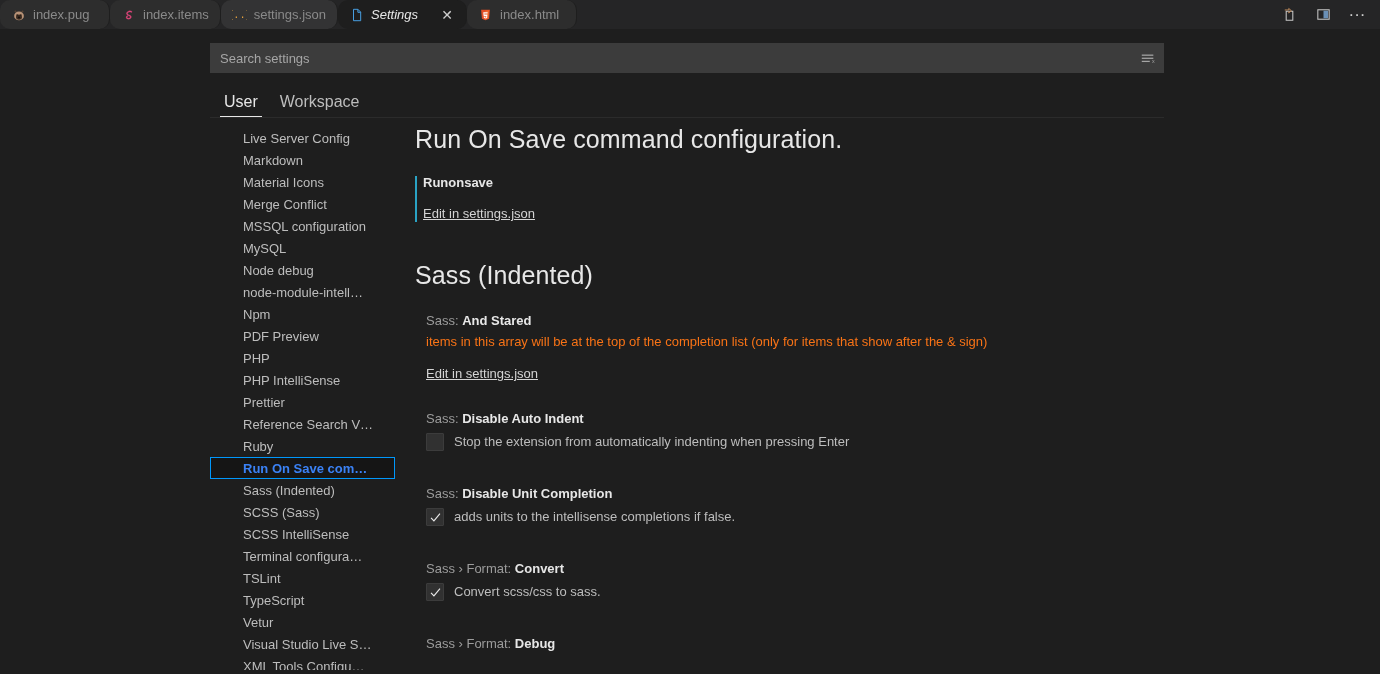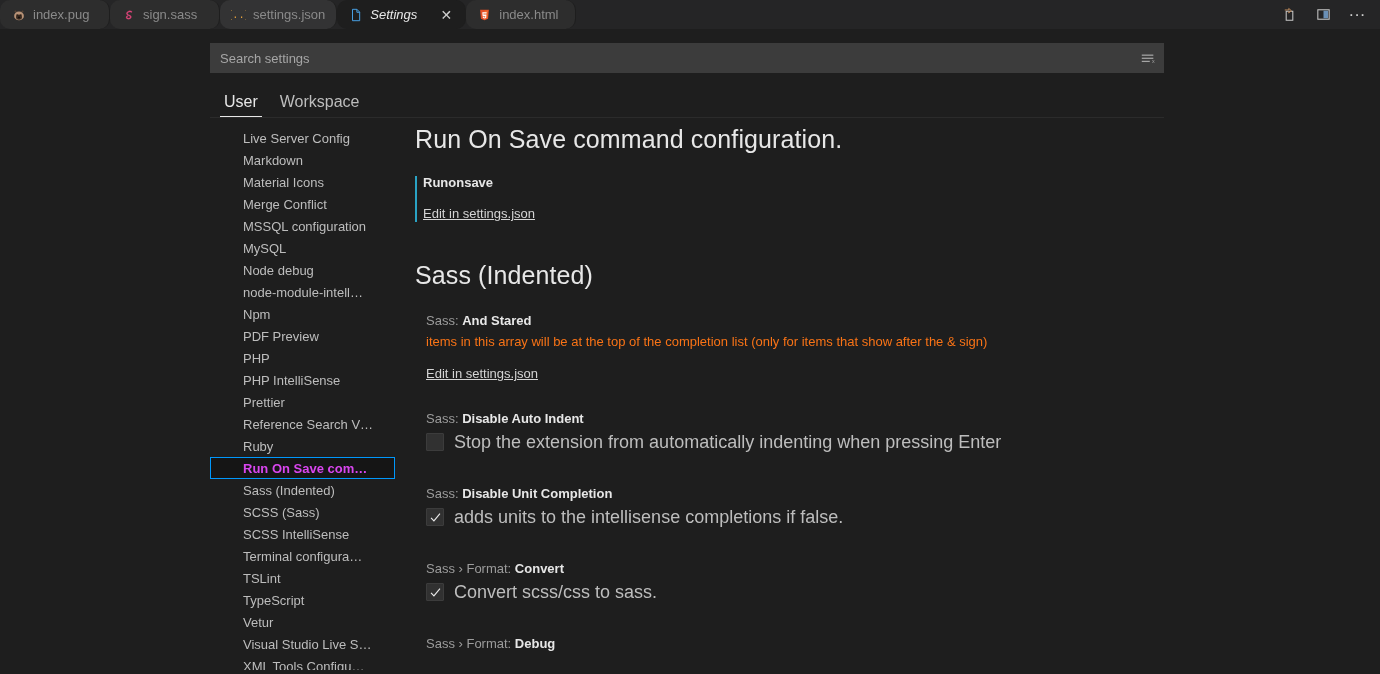--- a/index.html
+++ b/index.html
@@ -160,21 +160,21 @@
     padding-right: 6px;
     font-size: 13px;
     color: #bdbdbd;
     white-space: nowrap;
     overflow: hidden;
     text-overflow: ellipsis;
     cursor: pointer;
     border: 1px solid transparent;
   }
   .toc-item.selected {
-    color: #d946ef;
+    color: #3b82f6;
     font-weight: bold;
     background: #151515;
     border: 1px solid #0097fb;
   }
 
   .content {
     flex: 1 1 auto;
     padding-left: 20px;
     padding-right: 30px;
     overflow: hidden;
@@ -233,21 +233,21 @@
     border: 1px solid #3c3c3c;
     flex: none;
     display: flex;
     align-items: center;
     justify-content: center;
     cursor: pointer;
     border-radius: 1px;
   }
   .checkbox svg { display: block; }
   .checkbox-label {
-    font-size: 18px;
+    font-size: 13px;
     color: #bdbdbd;
     line-height: 18px;
   }
   .setting-block { margin-bottom: 34px; padding-left: 11px; }
   .setting-block.tight { margin-bottom: 28px; }
   .setting-block.last { margin-bottom: 0; }
 </style>
 </head>
 <body>
 
@@ -267,21 +267,21 @@
     </span>
     <span class="tab-label">index.pug</span>
   </div>
 
   <div class="tab">
     <span class="tab-icon">
       <svg width="14" height="14" viewBox="0 0 16 16">
         <path d="M11.6 4.3c-.9-1.1-2.7-1.4-4.3-.7-1.6.7-2.6 2-2.2 3.2.3 1 1.5 1.6 2.6 2.1.9.4 1.7.8 1.7 1.4 0 .7-1 1.4-2 1.4-.9 0-1.5-.4-1.5-1 0-.5.4-.9.9-1.2l-.5-.8c-1 .5-1.6 1.2-1.6 2.1 0 1.2 1.2 2 2.7 2 1.9 0 3.3-1.2 3.3-2.6 0-1.2-1.2-1.8-2.3-2.3-1-.4-1.9-.8-2-1.4-.1-.7.7-1.5 1.8-1.8 1.1-.3 2.2-.1 2.7.5z" fill="#e0457b" stroke="#e0457b" stroke-width=".3"></path>
       </svg>
     </span>
-    <span class="tab-label">sign.sass</span>
+    <span class="tab-label">index.items</span>
   </div>
 
   <div class="tab preview">
     <span class="tab-icon">
       <svg width="15" height="15" viewBox="0 0 16 16">
         <text x="8" y="12" text-anchor="middle" font-family="Liberation Mono, monospace" font-size="11" fill="#e8a33d">{..}</text>
       </svg>
     </span>
     <span class="tab-label">settings.json</span>
   </div>

